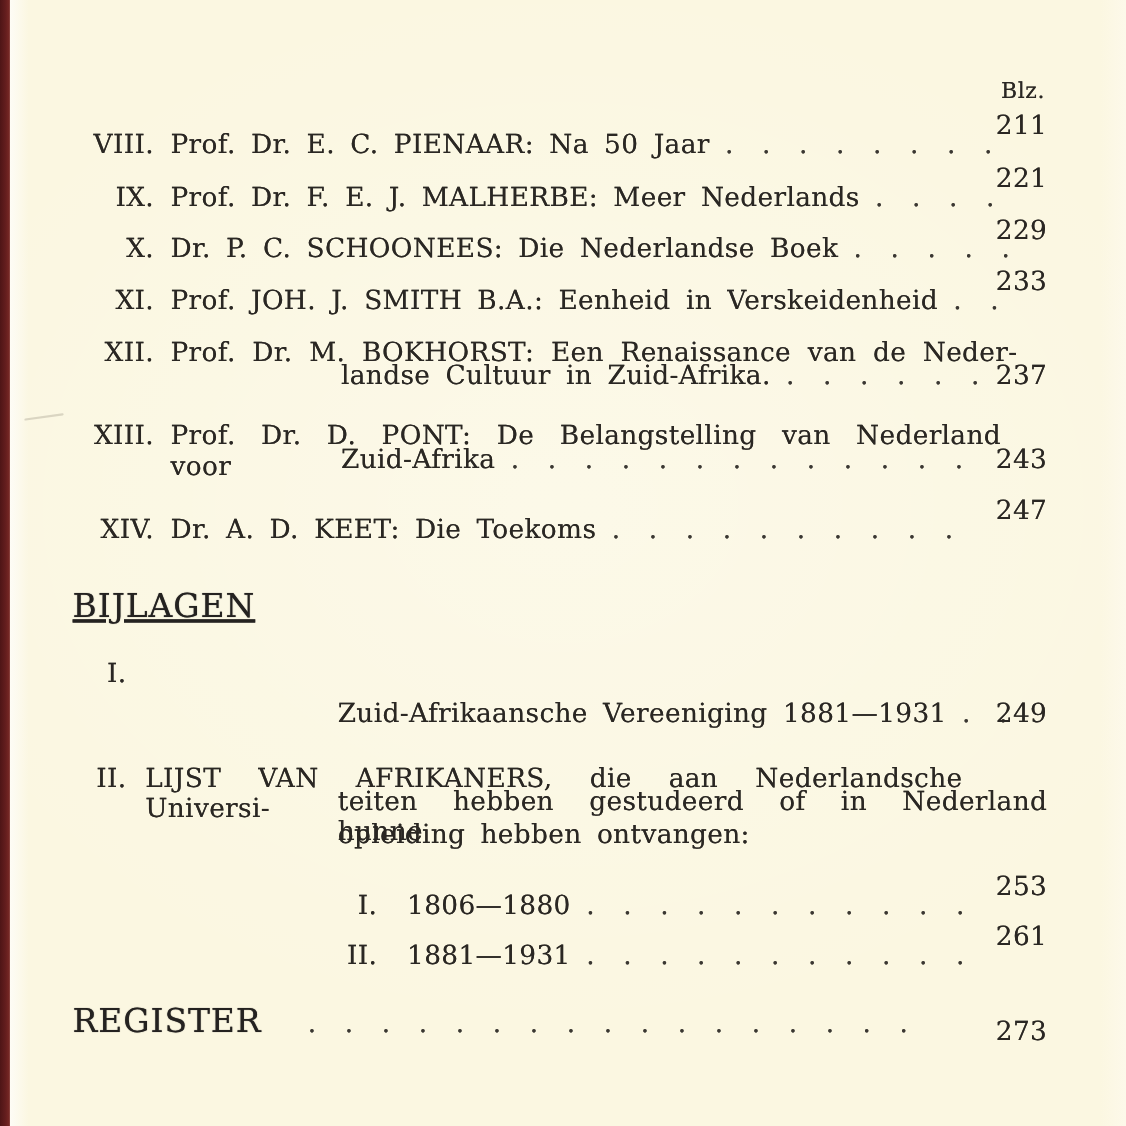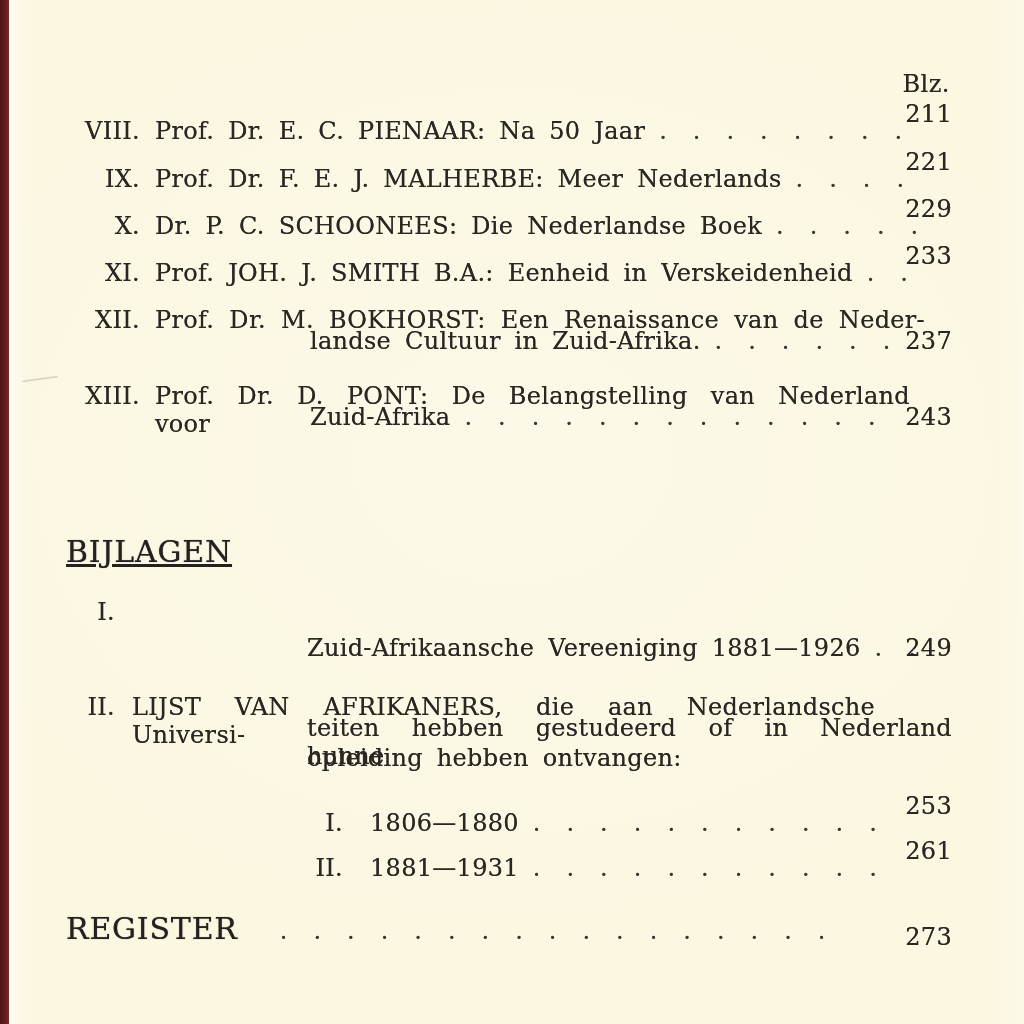--- a/index.html
+++ b/index.html
@@ -41,21 +41,21 @@
     display:inline-block;white-space:normal;
     text-align:justify;text-align-last:justify;
   }
   .dots{
     margin-left:14px;letter-spacing:26px;
     opacity:0.92;text-shadow:0 0 0.5px rgba(42,39,35,0.7);
   }
   .pageno{position:absolute;right:0;top:0;}
   .blz{
     position:absolute;right:74px;top:70px;
-    font-size:24px;letter-spacing:0.5px;
+    font-size:20px;letter-spacing:0.5px;
     text-shadow:0 0 0.5px rgba(42,39,35,0.7);
   }
   .hdr{
     position:absolute;left:66px;
     font-size:30px;letter-spacing:0.8px;
     color:#242220;
     text-shadow:0 0 0.8px rgba(36,34,32,0.8);
     white-space:nowrap;
     text-decoration:underline;
   }
@@ -118,29 +118,35 @@
     <span class="roman">XIII.</span>
       <span class="txt" style="width:755px">Prof. Dr. D. PONT: De Belangstelling van Nederland voor</span>
   </div>
 
   <div class="row main" style="top:404px">
     <span class="cont">Zuid-Afrika</span>
       <span class="dots">.............</span>
     <span class="pageno">243</span>
   </div>
 
+  <div class="row main" style="top:451px">
+    <span class="roman">XIV.</span>
+      <span class="txt">Dr. A. D. KEET: Die Toekoms</span>
+      <span class="dots">..........</span>
+    <span class="pageno">247</span>
+  </div>
 
   <div class="hdr" style="top:534px">BIJLAGEN</div>
 
   <div class="row bij just" style="top:599px">
     <span class="roman">I.</span>
   </div>
 
   <div class="row bij" style="top:635px">
-    <span class="cont cont-bij">Zuid-Afrikaansche Vereeniging 1881—1926</span>
+    <span class="cont cont-bij">Zuid-Afrikaansche Vereeniging 1881—1931</span>
       <span class="dots">..</span>
     <span class="pageno">249</span>
   </div>
 
   <div class="row bij just" style="top:677px">
     <span class="roman">II.</span>
       <span class="txt" style="width:743px">LIJST VAN AFRIKANERS, die aan Nederlandsche Universi-</span>
   </div>
 
   <div class="row bij" style="top:715px">

